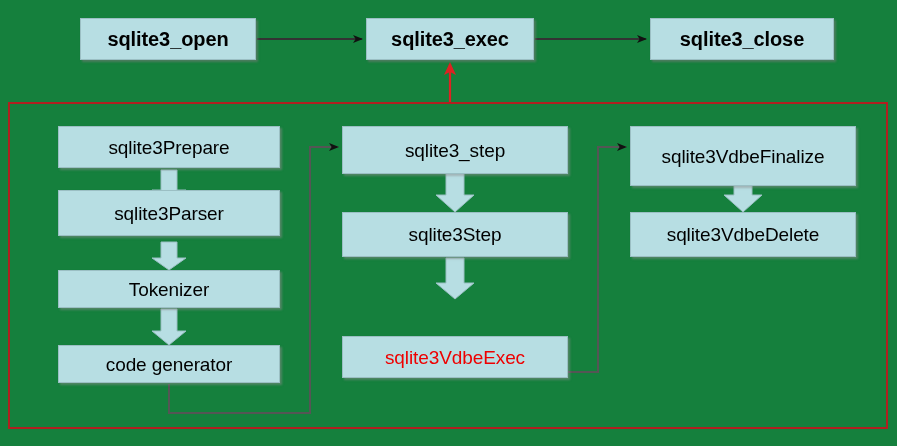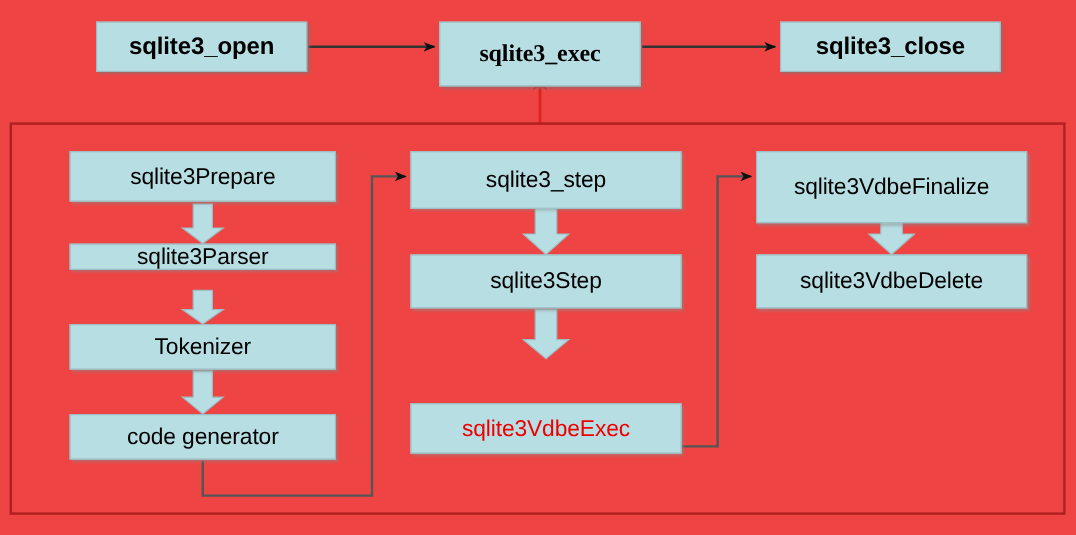--- a/index.html
+++ b/index.html
@@ -7,21 +7,21 @@
     padding: 0;
     background: #ffffff;
   }
   body {
     font-family: "Liberation Sans", sans-serif;
   }
   #canvas {
     position: relative;
     width: 897px;
     height: 446px;
-    background: #ef4444;
+    background: #15803d;
     overflow: hidden;
   }
   .node {
     position: absolute;
     background: #b7dee3;
     border: 1px solid #9bbfc4;
     box-sizing: border-box;
     display: flex;
     align-items: center;
     justify-content: center;
@@ -112,31 +112,31 @@
     <g>
       <path d="M734,170 L752,170 L752,195 L762,195 L743,212 L724,195 L734,195 Z" fill="#b7dee3" stroke="#9bbfc4" stroke-width="1"></path>
     </g>
   </svg>
 
   <div class="group-box" style="left:8px; top:102px; width:880px; height:327px;"></div>
 
   <div class="node top" style="left:80px; top:18px; width:176px; height:42px;">
     <span>sqlite3_open</span>
   </div>
-  <div class="node top" style="left:366px; top:18px; width:168px; height:54px;font-family:Liberation Serif, serif;">
+  <div class="node top" style="left:366px; top:18px; width:168px; height:42px;">
     <span>sqlite3_exec</span>
   </div>
   <div class="node top" style="left:650px; top:18px; width:184px; height:42px;align-items:center;">
     <span>sqlite3_close</span>
   </div>
 
   <div class="node inner" style="left:58px; top:126px; width:222px; height:42px;text-align:center;">
     <span>sqlite3Prepare</span>
   </div>
-  <div class="node inner" style="left:58px; top:203px; width:222px; height:22px;">
+  <div class="node inner" style="left:58px; top:190px; width:222px; height:46px;">
     <span>sqlite3Parser</span>
   </div>
   <div class="node inner" style="left:58px; top:270px; width:222px; height:38px;">
     <span>Tokenizer</span>
   </div>
   <div class="node inner" style="left:58px; top:345px; width:222px; height:38px;">
     <span>code generator</span>
   </div>
 
   <div class="node inner" style="left:342px; top:126px; width:226px; height:48px;">

